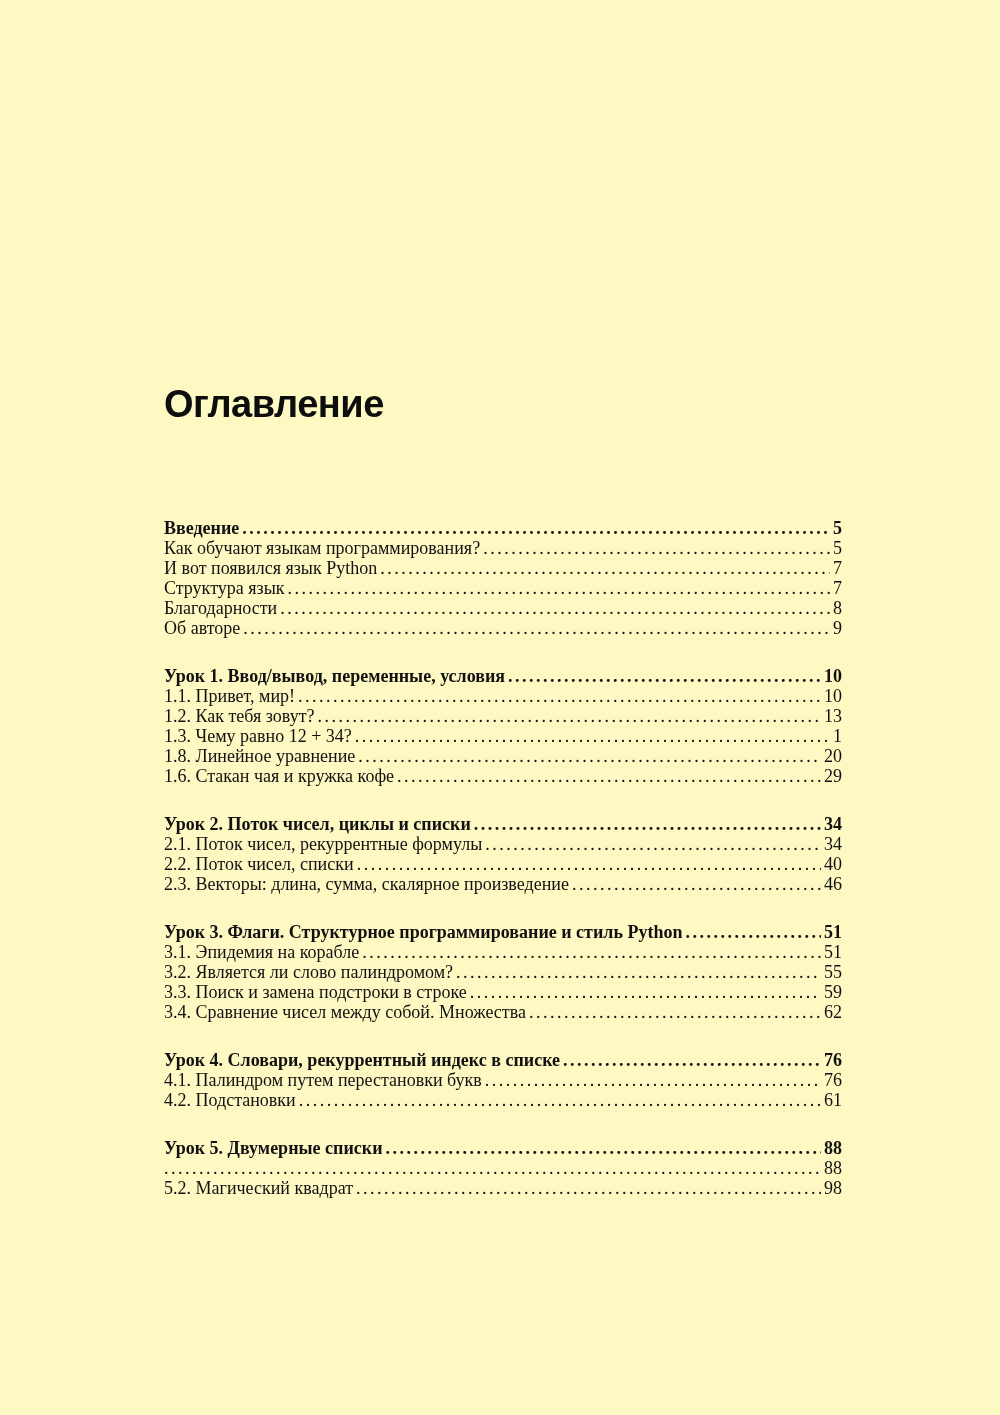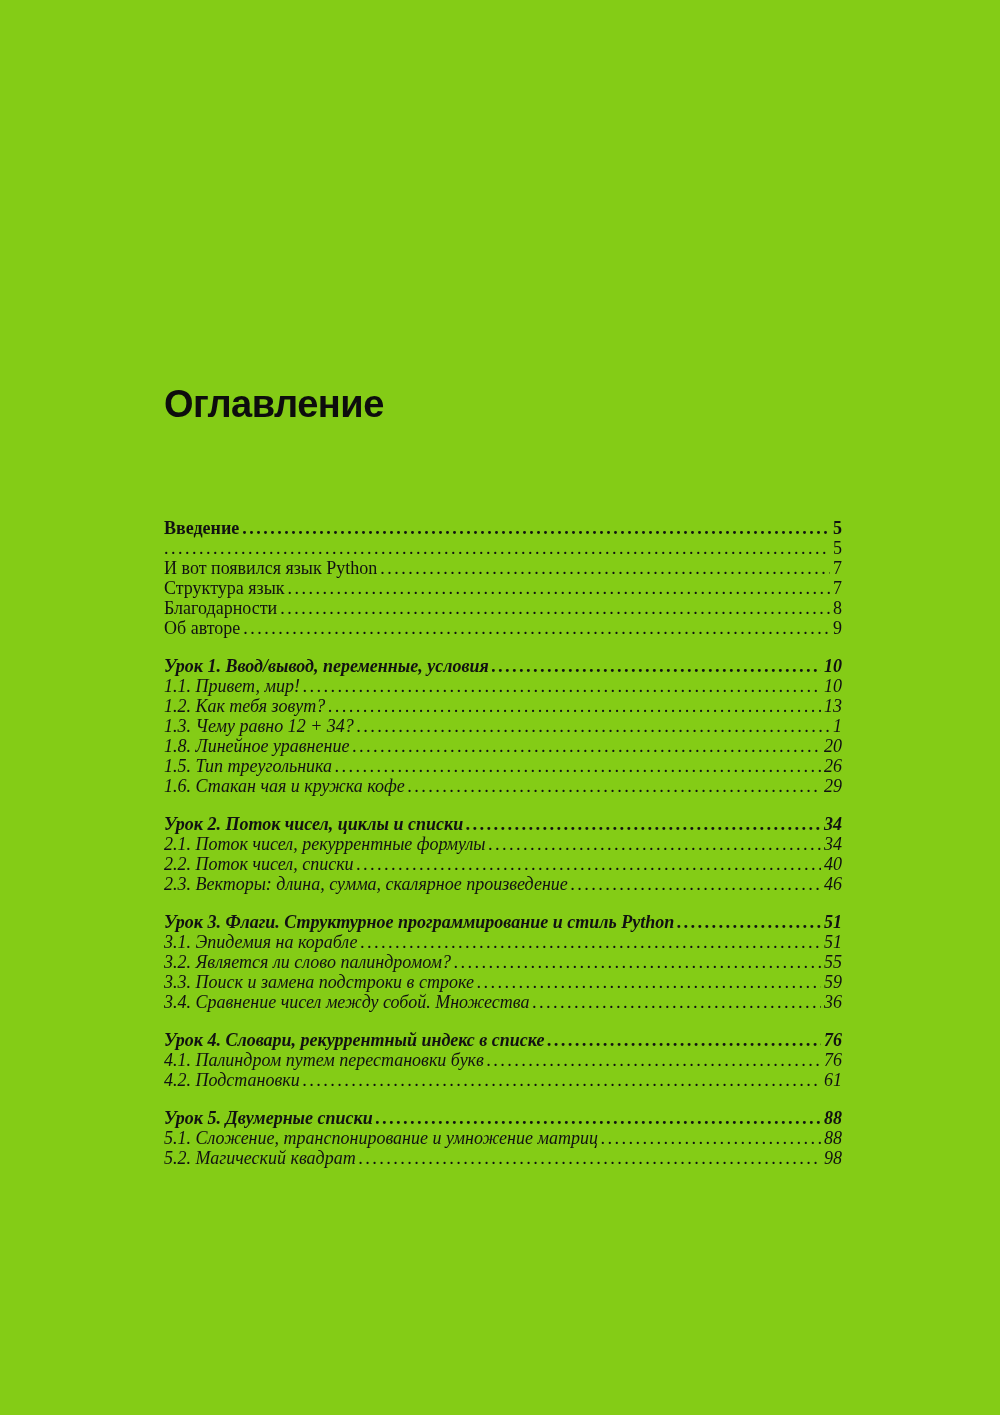--- a/index.html
+++ b/index.html
@@ -12,42 +12,42 @@
     width: 1000px;
     height: 1415px;
     position: relative;
     font-family: "Liberation Serif", serif;
     color: #111111;
     overflow: hidden;
   }
   .sheet {
     position: absolute;
     inset: 0;
-    background: #84cc16;
+    background: #fef9c3;
   }
   .content {
     position: absolute;
     left: 164px;
     top: 384px;
     width: 678px;
   }
   .doc-title {
     font-family: "Liberation Sans", sans-serif;
     font-weight: bold;
     font-size: 38px;
     line-height: 40px;
     letter-spacing: -0.5px;
     color: #0d0d0d;
     margin: 0;
   }
   .toc {
     margin-top: 94px;
   }
   .toc-section { margin: 0; }
-  .toc-section + .toc-section { margin-top: 18px; font-style: italic; }
+  .toc-section + .toc-section { margin-top: 28px; }
   .toc-row {
     display: flex;
     align-items: flex-start;
     font-size: 18px;
     line-height: 20px;
     white-space: nowrap;
   }
   .toc-row.bold {
     font-weight: bold;
   }
@@ -76,20 +76,21 @@
   <div class="content">
     <h1 class="doc-title">Оглавление</h1>
     <div class="toc">
         <div class="toc-section">
           <div class="toc-row bold">
             <span class="toc-label">Введение</span>
             <span class="dot-leader"></span>
             <span class="toc-page">5</span>
           </div>
           <div class="toc-row">
+            <span class="toc-label">Как обучают языкам программирования?</span>
             <span class="dot-leader"></span>
             <span class="toc-page">5</span>
           </div>
           <div class="toc-row">
             <span class="toc-label">И вот появился язык Python</span>
             <span class="dot-leader"></span>
             <span class="toc-page">7</span>
           </div>
           <div class="toc-row">
             <span class="toc-label">Структура язык</span>
@@ -127,25 +128,20 @@
             <span class="toc-label">1.3. Чему равно 12 + 34?</span>
             <span class="dot-leader"></span>
             <span class="toc-page">1</span>
           </div>
           <div class="toc-row">
             <span class="toc-label">1.8. Линейное уравнение</span>
             <span class="dot-leader"></span>
             <span class="toc-page">20</span>
           </div>
           <div class="toc-row">
-            <span class="toc-label">1.5. Тип треугольника</span>
-            <span class="dot-leader"></span>
-            <span class="toc-page">26</span>
-          </div>
-          <div class="toc-row">
             <span class="toc-label">1.6. Стакан чая и кружка кофе</span>
             <span class="dot-leader"></span>
             <span class="toc-page">29</span>
           </div>
         </div>
         <div class="toc-section">
           <div class="toc-row bold">
             <span class="toc-label">Урок 2. Поток чисел, циклы и списки</span>
             <span class="dot-leader"></span>
             <span class="toc-page">34</span>
@@ -183,21 +179,21 @@
             <span class="toc-page">55</span>
           </div>
           <div class="toc-row">
             <span class="toc-label">3.3. Поиск и замена подстроки в строке</span>
             <span class="dot-leader"></span>
             <span class="toc-page">59</span>
           </div>
           <div class="toc-row">
             <span class="toc-label">3.4. Сравнение чисел между собой. Множества</span>
             <span class="dot-leader"></span>
-            <span class="toc-page">36</span>
+            <span class="toc-page">62</span>
           </div>
         </div>
         <div class="toc-section">
           <div class="toc-row bold">
             <span class="toc-label">Урок 4. Словари, рекуррентный индекс в списке</span>
             <span class="dot-leader"></span>
             <span class="toc-page">76</span>
           </div>
           <div class="toc-row">
             <span class="toc-label">4.1. Палиндром путем перестановки букв</span>
@@ -210,21 +206,20 @@
             <span class="toc-page">61</span>
           </div>
         </div>
         <div class="toc-section">
           <div class="toc-row bold">
             <span class="toc-label">Урок 5. Двумерные списки</span>
             <span class="dot-leader"></span>
             <span class="toc-page">88</span>
           </div>
           <div class="toc-row">
-            <span class="toc-label">5.1. Сложение, транспонирование и умножение матриц</span>
             <span class="dot-leader"></span>
             <span class="toc-page">88</span>
           </div>
           <div class="toc-row">
             <span class="toc-label">5.2. Магический квадрат</span>
             <span class="dot-leader"></span>
             <span class="toc-page">98</span>
           </div>
         </div>
       </div>

